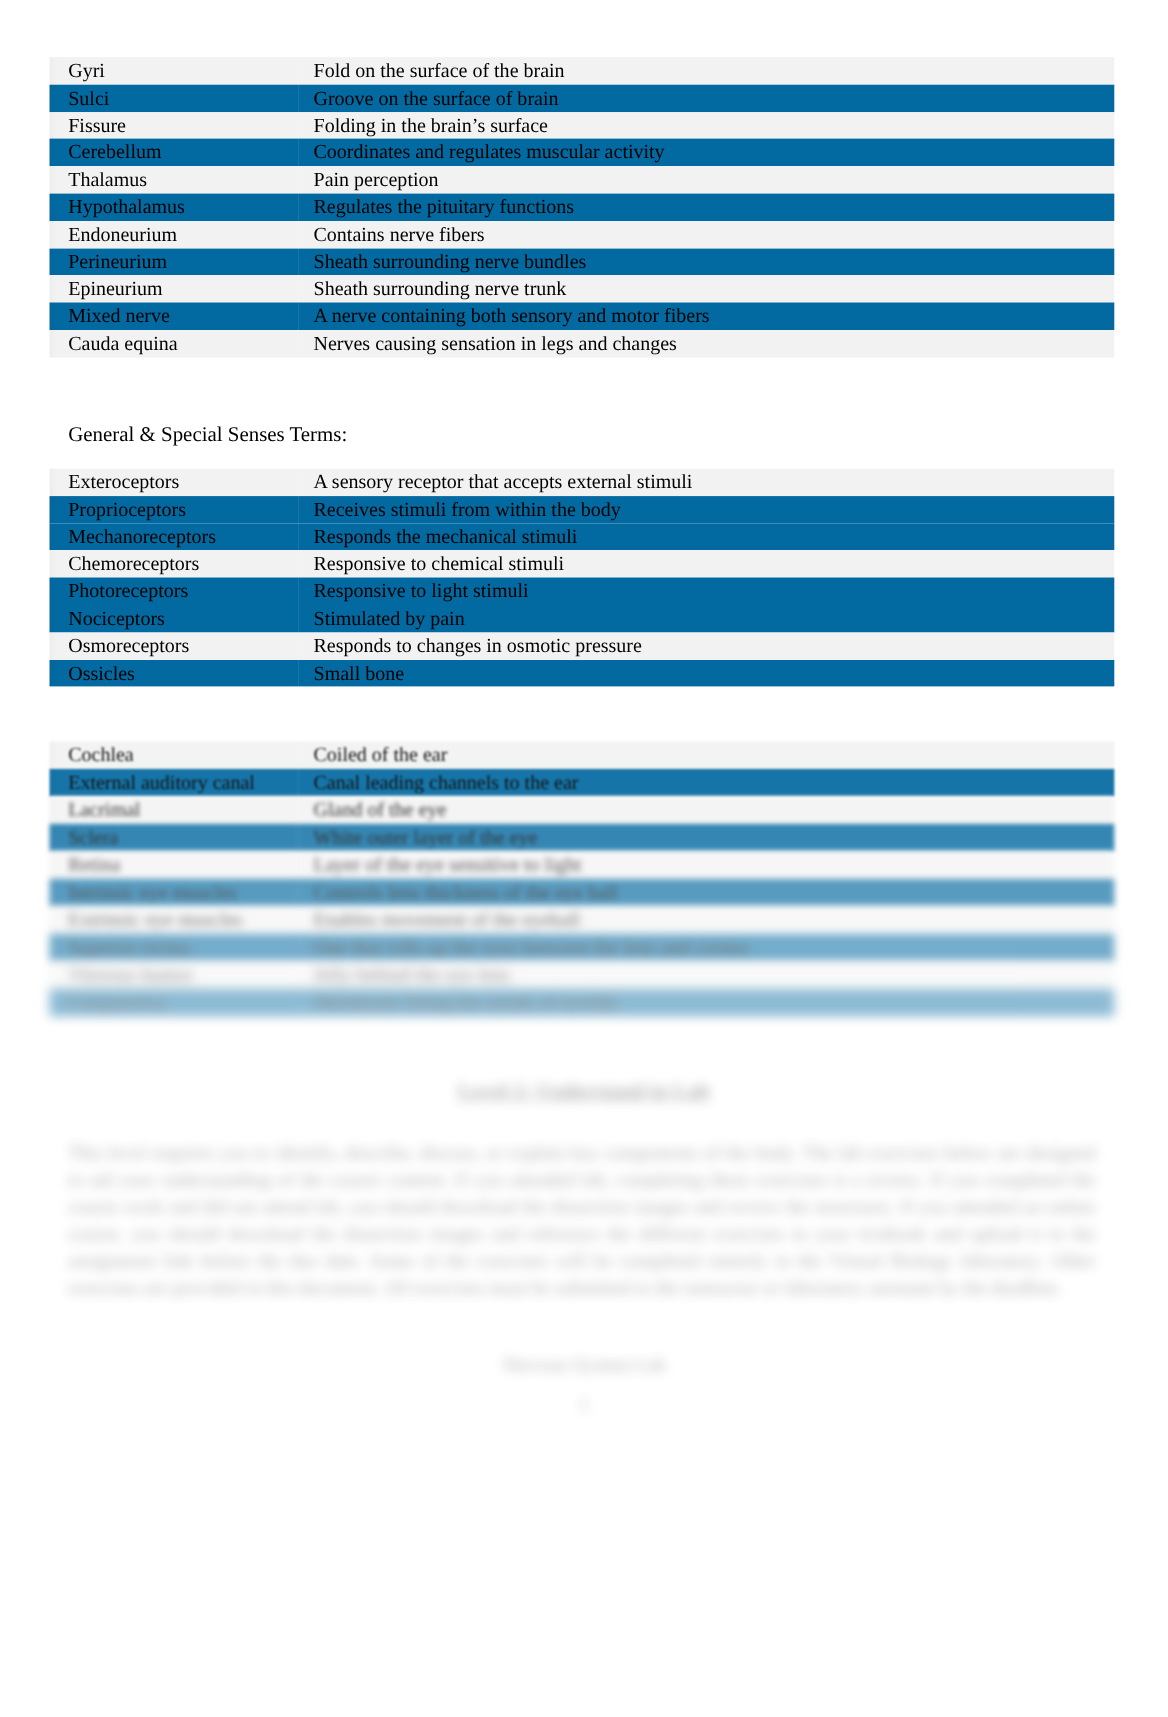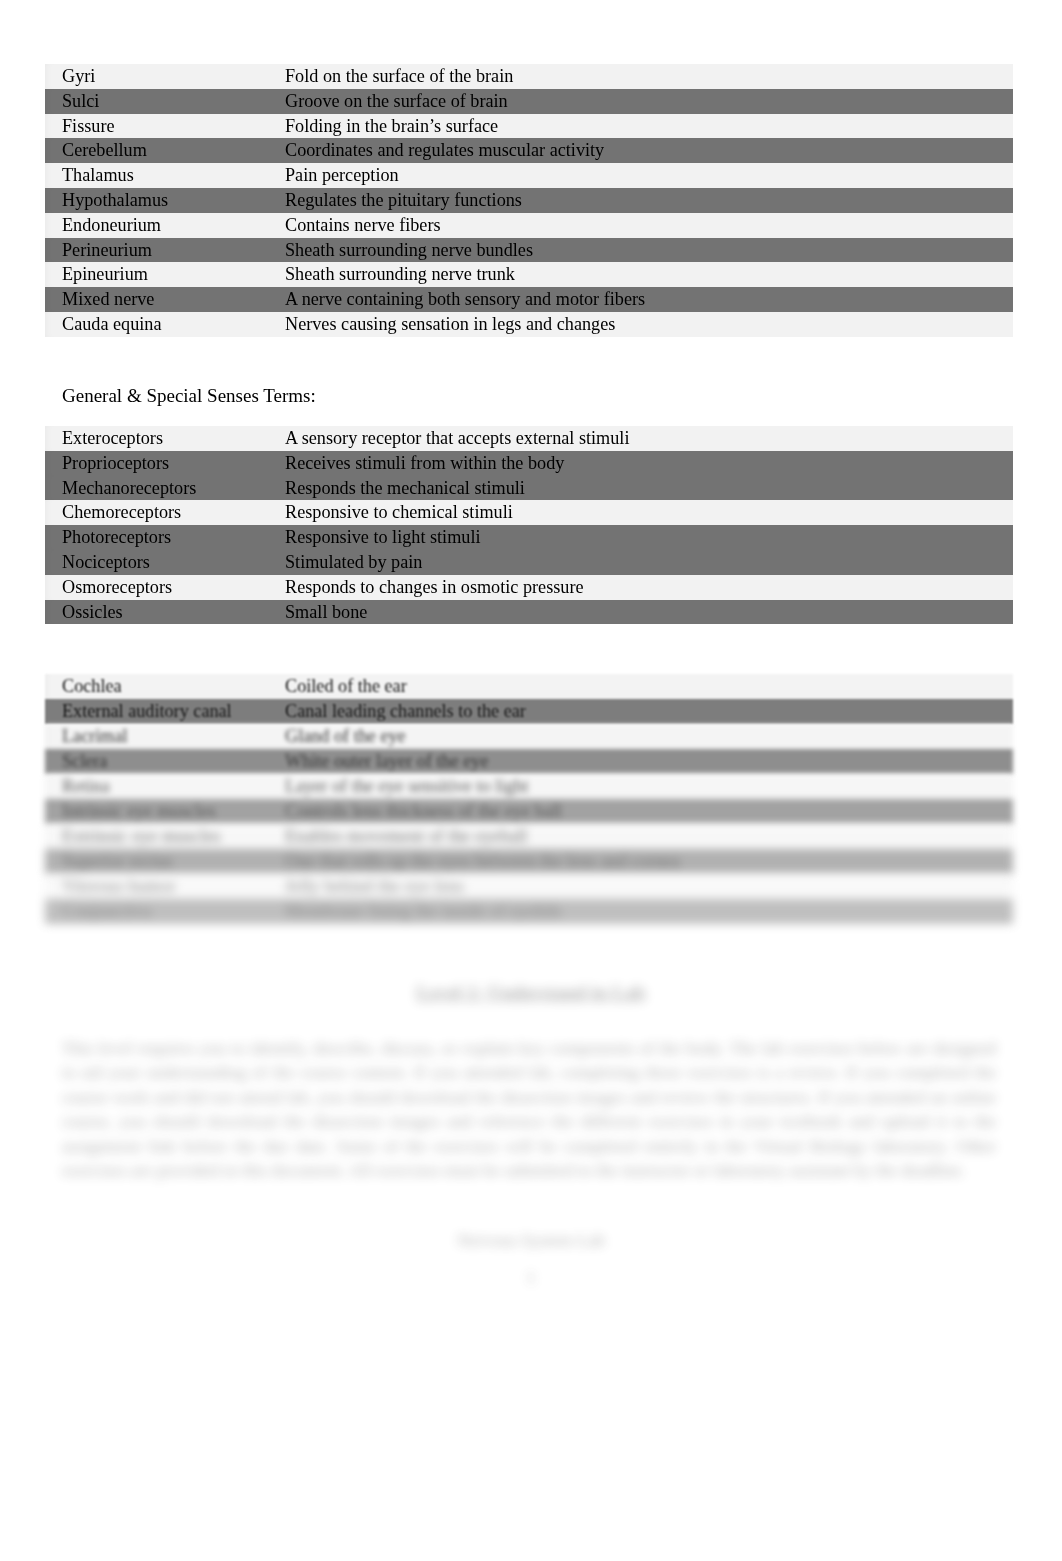--- a/index.html
+++ b/index.html
@@ -41,25 +41,25 @@
   }
   .term-table .col-term {
     width: 209px;
     padding-left: 17px;
   }
   .term-table .col-def {
     width: 728px;
     padding-left: 14px;
   }
   .term-table tr.shade-a td { background: #f2f2f2; }
-  .term-table tr.shade-b td { background: #737373; }
+  .term-table tr.shade-b td { background: #0369a1; }
 
   #table-nervous {
     left: 45px;
-    top: 64px;
+    top: 52px;
     width: 946px;
   }
   #table-senses {
     left: 45px;
     top: 426px;
     width: 946px;
   }
 
   
   .term-table .col-term {

